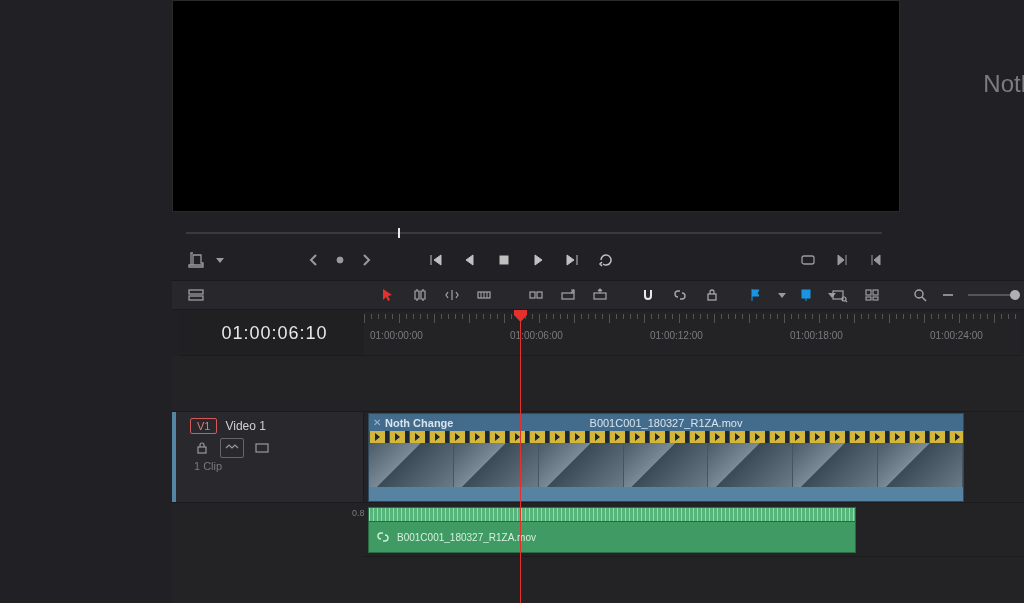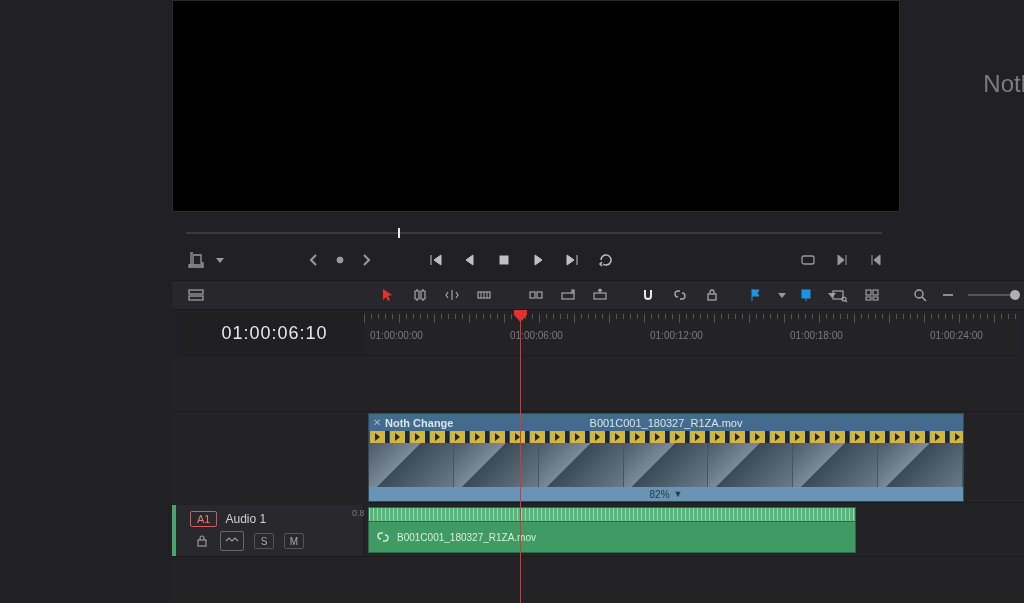--- a/index.html
+++ b/index.html
@@ -408,20 +408,46 @@
 
 <div class="playhead" style="left:520px">
   <svg class="playhead-cap" viewBox="0 0 13 12">
       <path d="M0 0h13v5l-6.5 7L0 5z" fill="#e5312d"></path>
     </svg>
 </div>
 
 <div class="track-area">
   <div class="track-gap"></div>
 
+  <div class="track-head vhead">
+    <div class="track-accent v"></div>
+    <div class="track-row1">
+      <span class="track-tag v">V1</span>
+      <span class="track-name">Video 1</span>
+    </div>
+    <div class="track-row2">
+      <span class="icon">
+          <svg viewBox="0 0 16 16">
+            <rect x="4" y="7" width="8" height="6" fill="none" stroke-width="1.2"></rect>
+            <path d="M6 7V5a2 2 0 0 1 4 0v2" fill="none" stroke-width="1.2"></path>
+          </svg>
+        </span>
+      <span class="icon" style="border:1px solid #666; border-radius:2px; padding:1px 3px; width:auto; height:auto;">
+          <svg viewBox="0 0 16 8" width="16" height="8">
+            <path d="M2 4l3-3 3 3 3-3 3 3" fill="none" stroke-width="1.2"></path>
+          </svg>
+        </span>
+      <span class="icon">
+          <svg viewBox="0 0 16 16">
+            <rect x="2" y="4" width="12" height="8" fill="none" stroke-width="1.2"></rect>
+          </svg>
+        </span>
+    </div>
+    <div class="track-row3">1 Clip</div>
+  </div>
 
   <div class="track-body vbody">
     <div class="clip-v">
       <div class="titlebar">
         <span class="x">✕</span>
         <span class="fx">Noth Change</span>
         <span class="name">B001C001_180327_R1ZA.mov</span>
       </div>
       <div class="arrowband" id="arrowband">
           <div class="tri" style="left: 6px;"></div>
@@ -457,49 +483,23 @@
         </div>
       <div class="thumbs">
         <div class="th"></div>
           <div class="th"></div>
           <div class="th"></div>
           <div class="th"></div>
           <div class="th"></div>
           <div class="th"></div>
           <div class="th"></div>
       </div>
-      <div class="speedbar">
-        <span>82%</span>
-        <span class="caret">▼</span>
-      </div>
     </div>
   </div>
 
-  <div class="track-head ahead">
-    <div class="track-accent a"></div>
-    <div class="track-row1">
-      <span class="track-tag a">A1</span>
-      <span class="track-name">Audio 1</span>
-    </div>
-    <div class="track-row2">
-      <span class="icon">
-          <svg viewBox="0 0 16 16">
-            <rect x="4" y="7" width="8" height="6" fill="none" stroke-width="1.2"></rect>
-            <path d="M6 7V5a2 2 0 0 1 4 0v2" fill="none" stroke-width="1.2"></path>
-          </svg>
-        </span>
-      <span class="icon" style="border:1px solid #666; border-radius:2px; padding:1px 3px; width:auto; height:auto;">
-          <svg viewBox="0 0 16 8" width="16" height="8">
-            <path d="M2 4l3-3 3 3 3-3 3 3" fill="none" stroke-width="1.2"></path>
-          </svg>
-        </span>
-      <span class="mini-btn">S</span>
-      <span class="mini-btn">M</span>
-    </div>
-  </div>
   <div class="audio-side-num">0.8</div>
 
   <div class="track-body abody">
     <div class="clip-a">
       <div class="wave"></div>
       <div class="namebar">
         <span class="icon" style="color:#cdeed8">
             <svg viewBox="0 0 16 16">
               <path d="M6 10a3 3 0 0 1 0-6h2M10 6a3 3 0 0 1 0 6H8" fill="none" stroke-width="1.4"></path>
             </svg>

